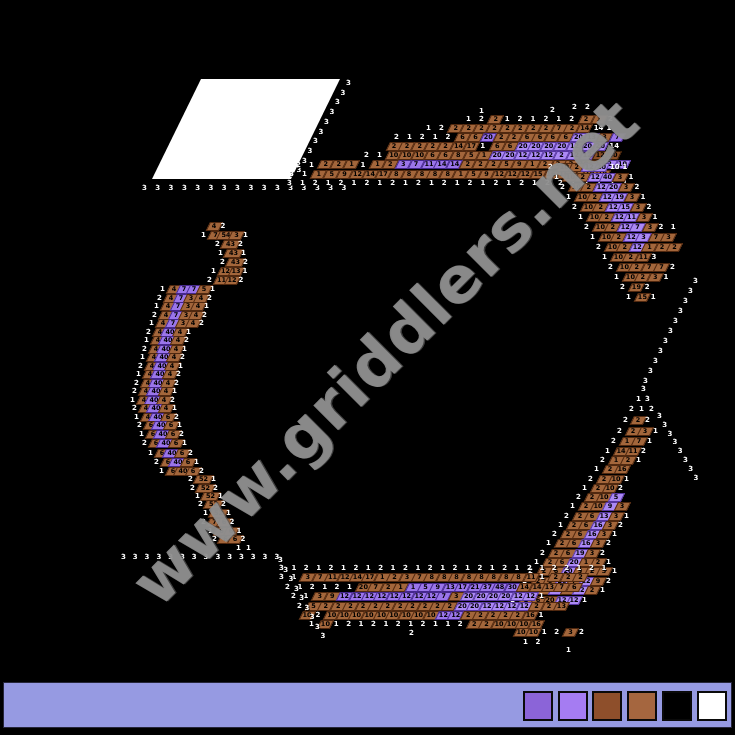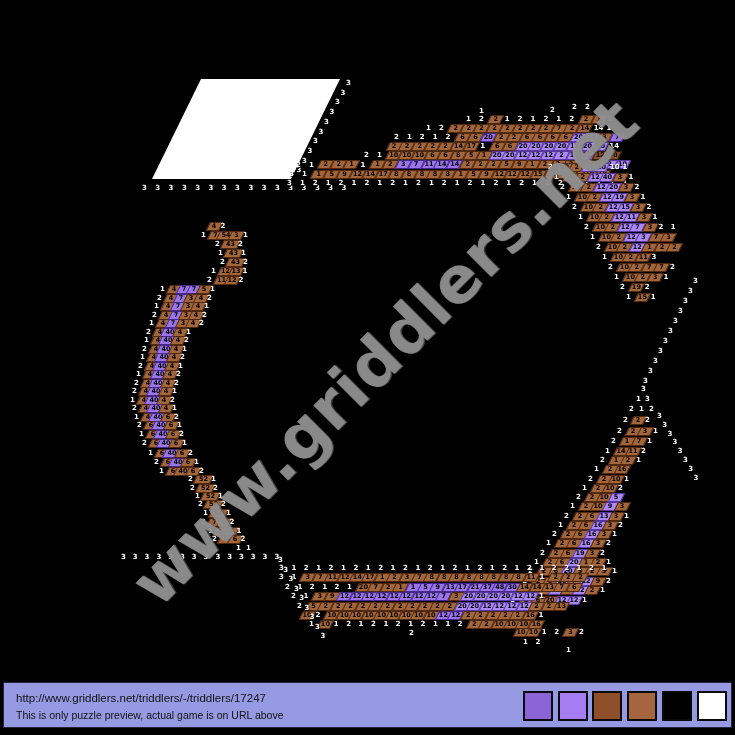--- a/index.html
+++ b/index.html
@@ -2101,22 +2101,20 @@
       </div>
       <div class="cell" style="left: 228.5px; top: 534.7px; width: 13px;">
         <div class="bgp" style="background: rgb(163, 102, 59); border-color: rgb(80, 40, 15);"></div>
         <span class="tx">6</span>
       </div>
       <div class="wnum" style="left: 240.5px; top: 535px;">2</div>
       <div class="wnum" style="left: 236px; top: 544px;">1</div>
       <div class="wnum" style="left: 246px; top: 544px;">1</div>
     </div>
   <div id="footer" style="background: rgb(150, 154, 226);">
-    <div class="url">http://www.griddlers.net/triddlers/-/triddlers/17247</div>
-    <div class="note">This is only puzzle preview, actual game is on URL above</div>
     <div id="palette">
         <div class="swatch" style="left: 519px; background: rgb(139, 100, 216);"></div>
         <div class="swatch" style="left: 553.7px; background: rgb(165, 124, 242);"></div>
         <div class="swatch" style="left: 588.4px; background: rgb(142, 79, 43);"></div>
         <div class="swatch" style="left: 623.1px; background: rgb(165, 102, 63);"></div>
         <div class="swatch" style="left: 657.8px; background: rgb(0, 0, 0);"></div>
         <div class="swatch" style="left: 692.5px; background: rgb(255, 255, 255);"></div>
       </div>
   </div>
 </div>

